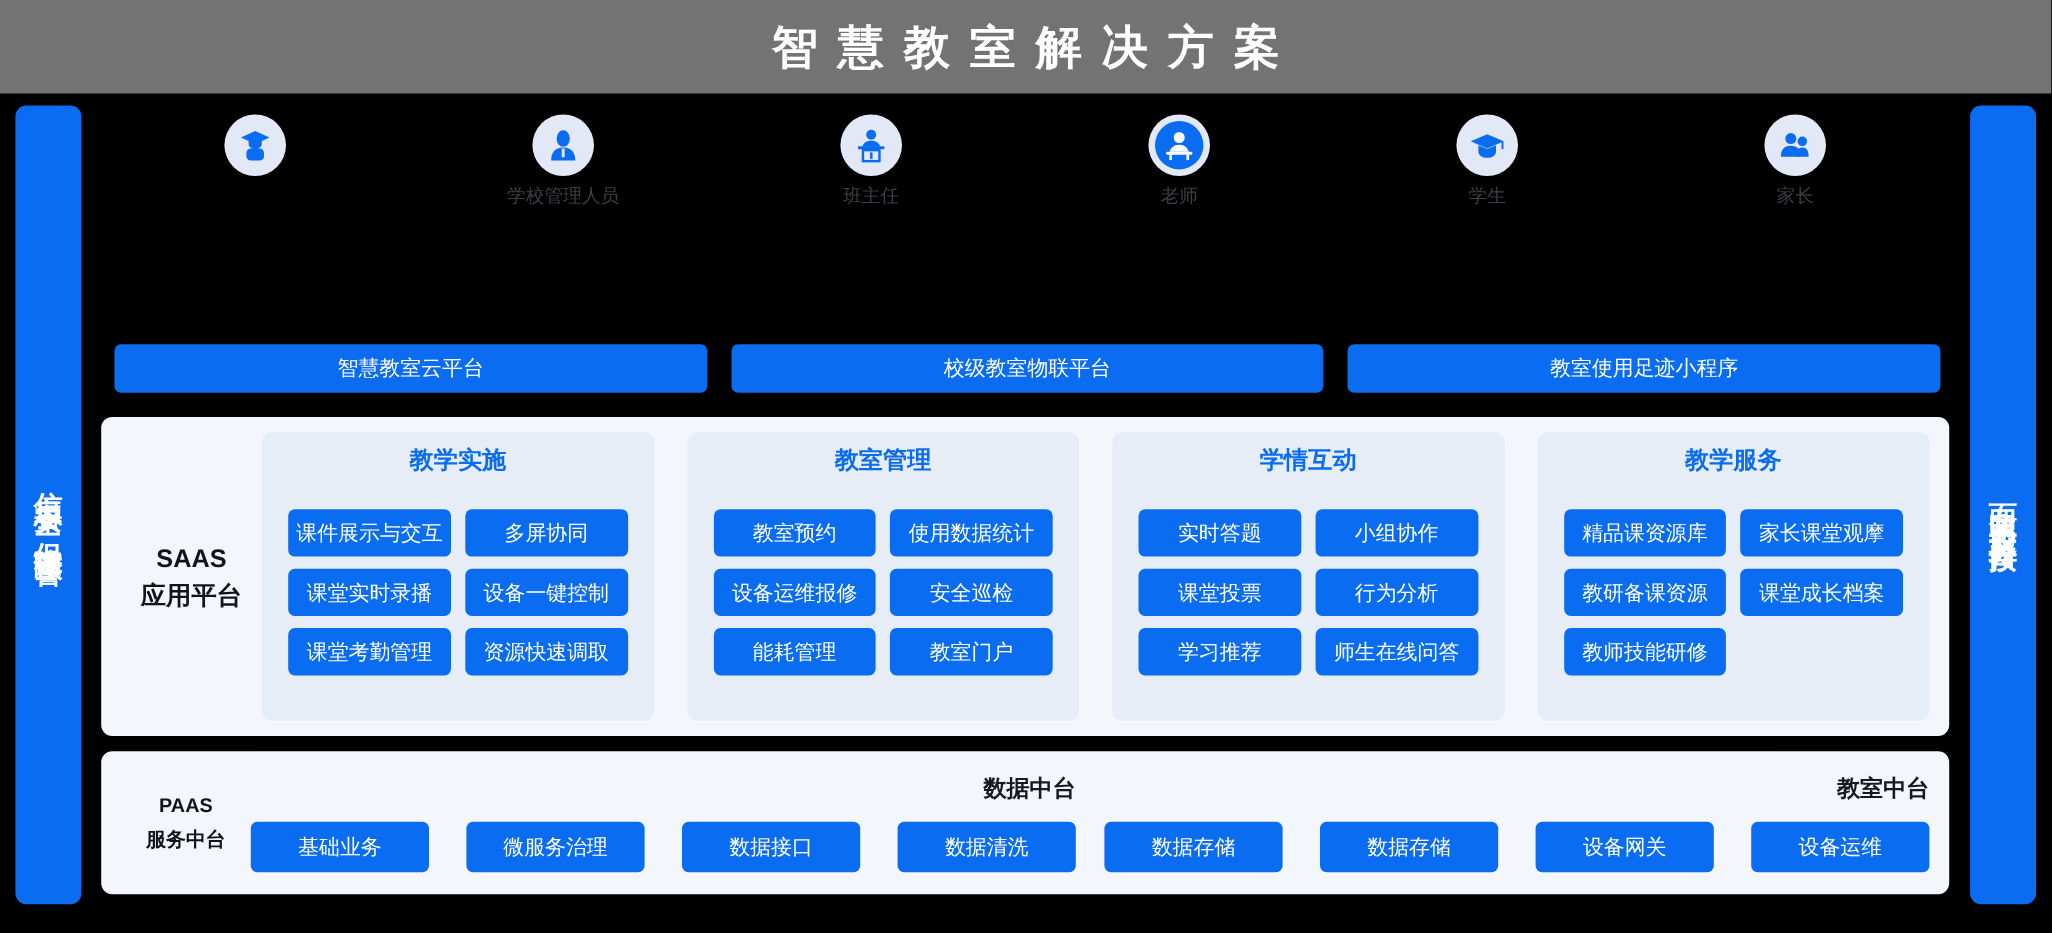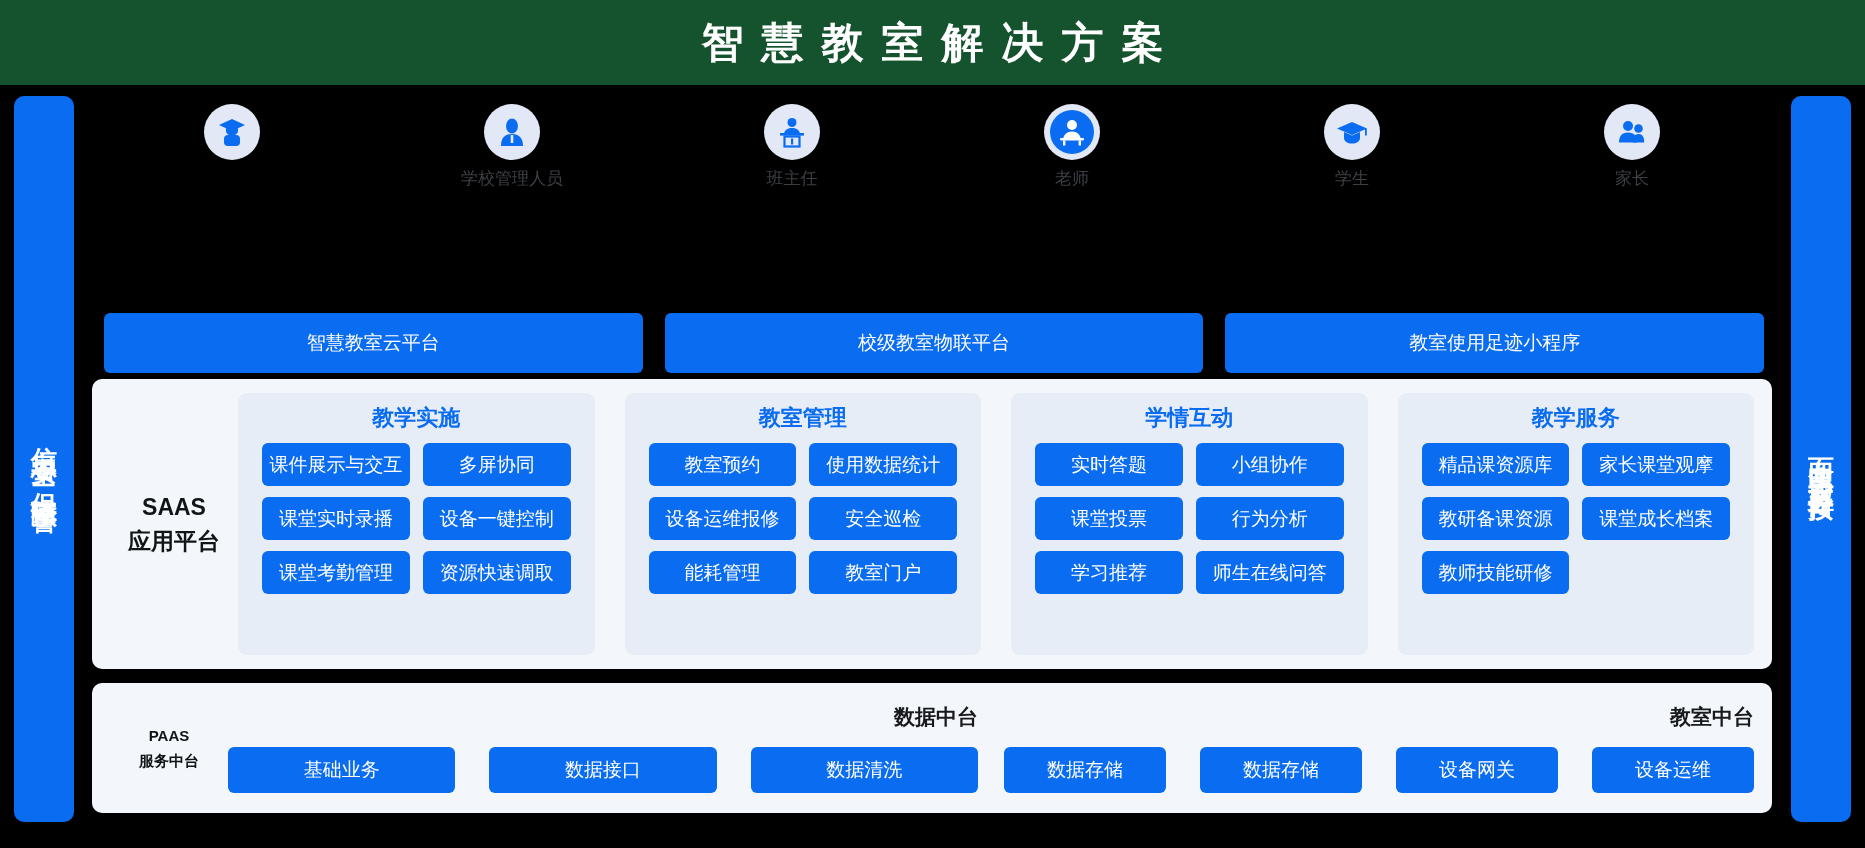--- a/index.html
+++ b/index.html
@@ -7,21 +7,21 @@
     width: 1865px; height: 848px;
     background: #000000;
     font-family: "Liberation Sans", "DejaVu Sans", sans-serif;
     overflow: hidden;
   }
   .page { position: relative; width: 1865px; height: 848px; background:#000; }
 
   
   .header {
     position: absolute; left:0; top:0; width:1865px; height:85px;
-    background:#14532d;
+    background:#737373;
     display:flex; align-items:center; justify-content:center;
   }
   .header-title {
     color:#ffffff; font-size:42px; font-weight:bold;
     letter-spacing: 18px; text-indent:18px;
   }
 
   
   .rail {
     position:absolute; top:96px; width:60px; height:726px;
@@ -63,58 +63,58 @@
   .devices-items { display:flex; gap:19px; flex:1; margin-left:10px; }
   .chip {
     background:#0a6cf0; color:#fff; border-radius:5px;
     display:flex; align-items:center; justify-content:center;
     font-size:19px; white-space:nowrap;
   }
   .devices-items .chip { flex:1; height:43px; }
 
   
   .platforms {
-    position:absolute; left:104px; top:313px; width:1660px; height:60px;
+    position:absolute; left:104px; top:313px; width:1660px; height:44px;
     display:flex; gap:22px;
   }
   .platform-bar {
     flex:1; background:#0a6cf0; color:#fff; border-radius:6px;
     display:flex; align-items:center; justify-content:center;
     font-size:19px; white-space:nowrap;
   }
 
   
   .saas { left:92px; top:379px; width:1680px; height:290px;
           display:flex; align-items:center; padding:14px 18px; }
   .saas-label {
     width:128px; flex:none; text-align:center; color:#111417;
     font-size:23px; font-weight:600; line-height:1.5;
   }
   .saas-groups { display:flex; flex:1; gap:30px; height:100%; }
   .saas-group {
     flex:1; background:#e7edf7; border-radius:9px;
     padding:10px 24px 18px 24px;
-    display:flex; flex-direction:column; align-items:center;
+    display:flex; flex-direction:column; align-items:center;gap:20px;
   }
   .group-title {
     color:#0a6cf0; font-size:22px; font-weight:bold; margin-bottom:10px;
     white-space:nowrap;
   }
   .group-grid {
     display:grid; grid-template-columns:1fr 1fr; gap:11px 13px;
     width:100%; align-content:flex-start;
   }
   .group-grid .chip { height:43px; font-size:19px; border-radius:6px; }
 
   
   .paas { left:92px; top:683px; width:1680px; height:130px;
           display:flex; align-items:center; padding:0 18px; }
   .paas-label {
     width:118px; flex:none; text-align:center; color:#111417;
-    font-size:15px; font-weight:600; line-height:1.7;
+    font-size:18px; font-weight:600; line-height:1.7;
   }
   .paas-groups { display:flex; flex:1; gap:26px; }
   .paas-group { flex:1; display:flex; flex-direction:column; align-items:flex-end; }
   .paas-title {
     font-size:21px; color:#17191c; font-weight:600; margin-bottom:16px;
     white-space:nowrap;
   }
   .paas-items { display:flex; gap:34px; width:100%; }
   .paas-items .chip { flex:1; height:46px; font-size:19px; border-radius:6px; }
 
@@ -283,20 +283,21 @@
     <div class="paas-label">
       <div>PAAS</div>
       <div>服务中台</div>
     </div>
     <div class="paas-groups">
 
       <div class="paas-group">
         <div class="paas-title">数据中台</div>
         <div class="paas-items">
           <div class="chip">基础业务</div>
+          <div class="chip">微服务治理</div>
           <div class="chip">数据接口</div>
           <div class="chip">数据清洗</div>
         </div>
       </div>
 
       <div class="paas-group">
         <div class="paas-title">教室中台</div>
         <div class="paas-items">
           <div class="chip">数据存储</div>
           <div class="chip">数据存储</div>

